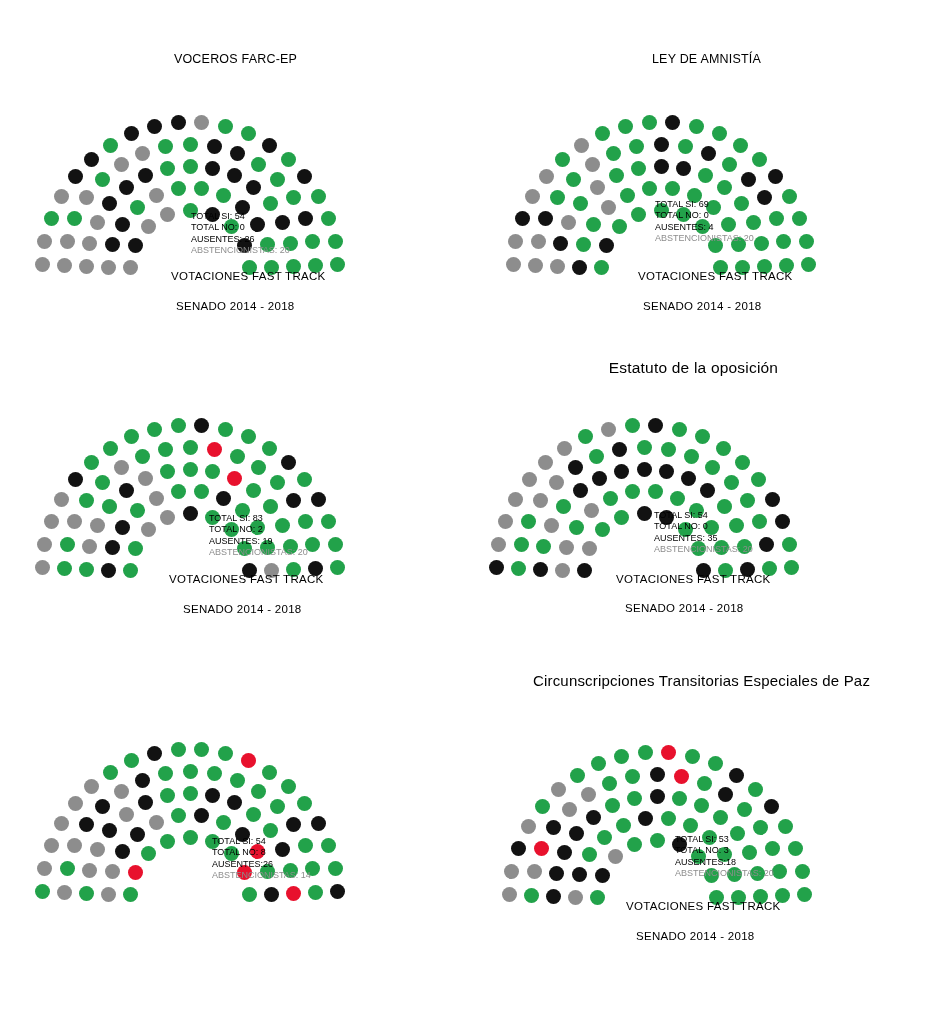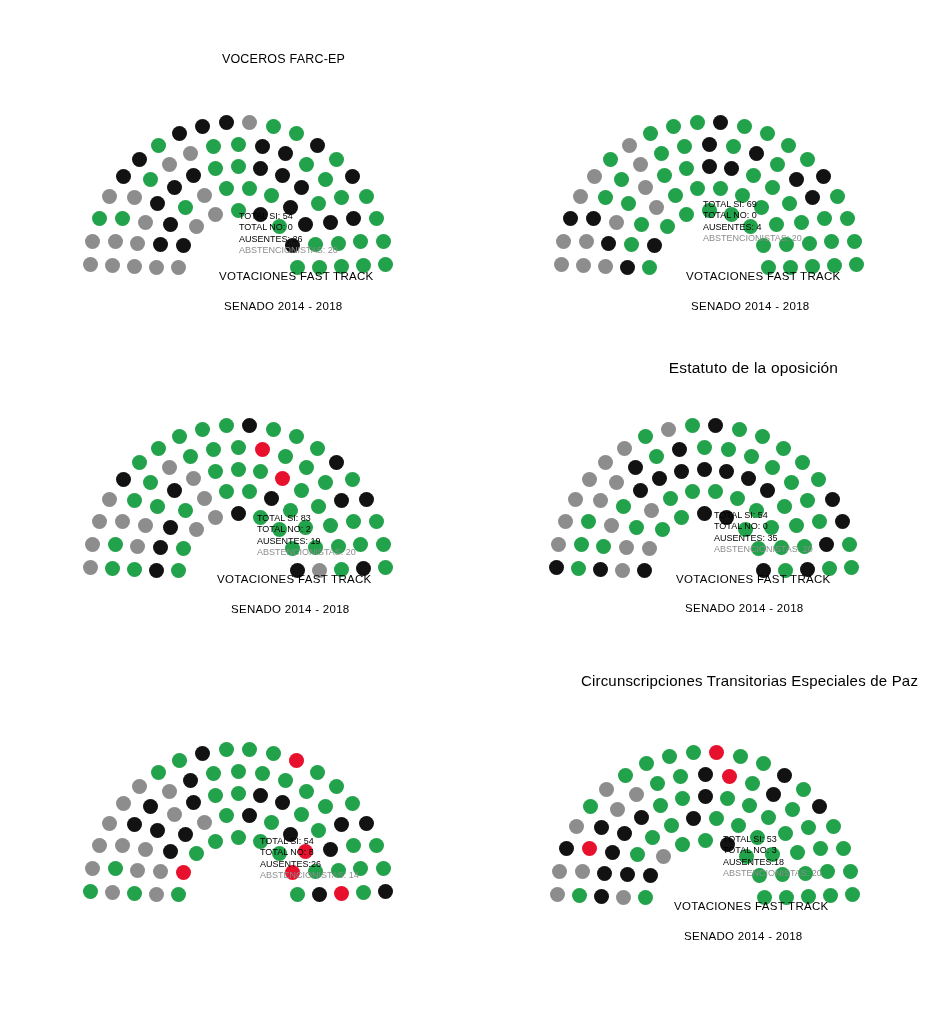--- a/index.html
+++ b/index.html
@@ -12,21 +12,20 @@
     position:relative;
   }
   .grid{
     position:relative;
     width:943px;height:1024px;
   }
   .panel{
     position:absolute;
     width:471px;
     height:341px;
-    margin-left:48px;
   }
   .panel-title{
     position:absolute;
     left:0;right:0;
     text-align:center;
     font-weight:normal;
     letter-spacing:.2px;
   }
   .t-small{font-size:12.5px;}
   .t-tiny{font-size:8.5px;}
@@ -154,20 +153,21 @@
       <div class="lg-si"><span class="k">TOTAL SI: </span><span>54</span></div>
       <div class="lg-no"><span class="k">TOTAL NO: </span><span>0</span></div>
       <div class="lg-au"><span class="k">AUSENTES: </span><span>26</span></div>
       <div class="lg-ab">ABSTENCIONISTAS: 20</div>
     </div>
     <div class="footer1" style="left:171px;top:270px;">VOTACIONES FAST TRACK</div>
     <div class="footer2" style="left:176px;top:300px;">SENADO 2014 - 2018</div>
   </div>
 
   <div class="panel" style="left:471px;top:0px;">
+    <div class="panel-title t-small" style="top:52px;">LEY DE AMNISTÍA</div>
     <div class="hemi" id="h1">
         <div class="dot" style="left: 122.537px; top: 260.406px; background: rgb(34, 162, 74);"></div>
         <div class="dot" style="left: 100.55px; top: 259.638px; background: rgb(18, 18, 18);"></div>
         <div class="dot" style="left: 78.5634px; top: 258.87px; background: rgb(141, 141, 141);"></div>
         <div class="dot" style="left: 56.5768px; top: 258.103px; background: rgb(141, 141, 141);"></div>
         <div class="dot" style="left: 34.5902px; top: 257.335px; background: rgb(141, 141, 141);"></div>
         <div class="dot" style="left: 37.3504px; top: 233.593px; background: rgb(141, 141, 141);"></div>
         <div class="dot" style="left: 59.7294px; top: 234.156px; background: rgb(141, 141, 141);"></div>
         <div class="dot" style="left: 81.8452px; top: 236.335px; background: rgb(18, 18, 18);"></div>
         <div class="dot" style="left: 104.513px; top: 237.161px; background: rgb(34, 162, 74);"></div>
@@ -325,21 +325,21 @@
     <div class="legend" style="left:209px;top:172px;">
       <div class="lg-si"><span class="k">TOTAL SI: </span><span>83</span></div>
       <div class="lg-no"><span class="k">TOTAL NO: </span><span>2</span></div>
       <div class="lg-au"><span class="k">AUSENTES: </span><span>19</span></div>
       <div class="lg-ab">ABSTENCIONISTAS: 20</div>
     </div>
     <div class="footer1" style="left:169px;top:232px;">VOTACIONES FAST TRACK</div>
     <div class="footer2" style="left:183px;top:262px;">SENADO 2014 - 2018</div>
   </div>
 
-  <div class="panel" style="left:470px;top:341px;">
+  <div class="panel" style="left:458px;top:341px;">
     <div class="panel-title t-big" style="top:18px;">Estatuto de la oposición</div>
     <div class="hemi" id="h3">
         <div class="dot" style="left: 118.537px; top: 222.406px; background: rgb(18, 18, 18);"></div>
         <div class="dot" style="left: 96.55px; top: 221.638px; background: rgb(141, 141, 141);"></div>
         <div class="dot" style="left: 74.5634px; top: 220.87px; background: rgb(18, 18, 18);"></div>
         <div class="dot" style="left: 52.5768px; top: 220.103px; background: rgb(34, 162, 74);"></div>
         <div class="dot" style="left: 30.5902px; top: 219.335px; background: rgb(18, 18, 18);"></div>
         <div class="dot" style="left: 33.3504px; top: 195.593px; background: rgb(141, 141, 141);"></div>
         <div class="dot" style="left: 55.7294px; top: 196.156px; background: rgb(34, 162, 74);"></div>
         <div class="dot" style="left: 77.8452px; top: 198.335px; background: rgb(34, 162, 74);"></div>

